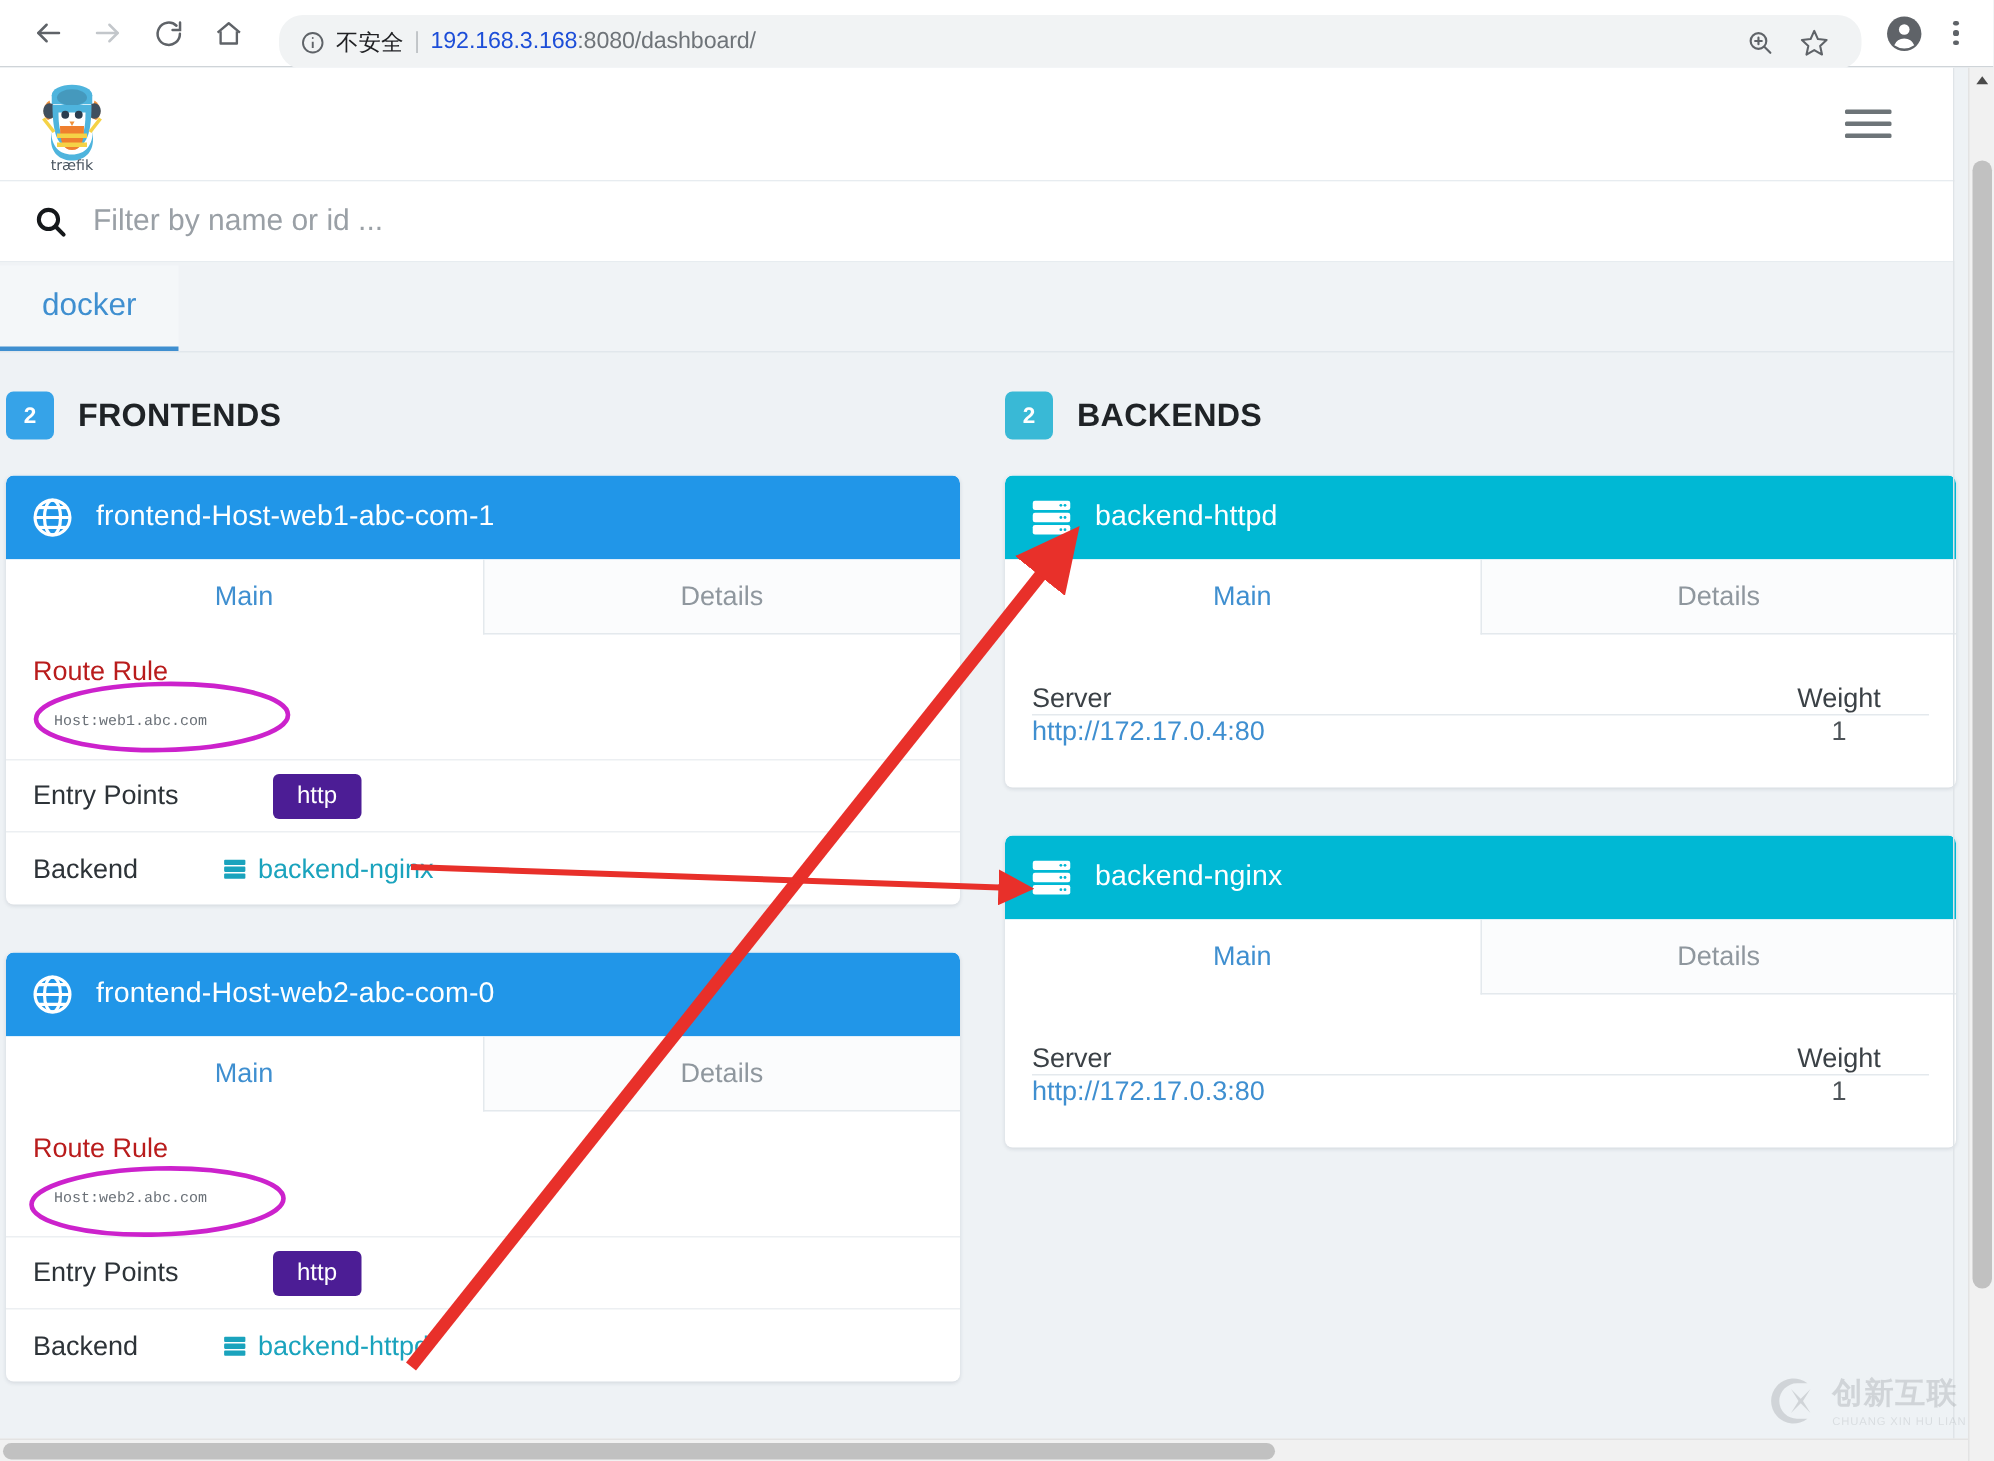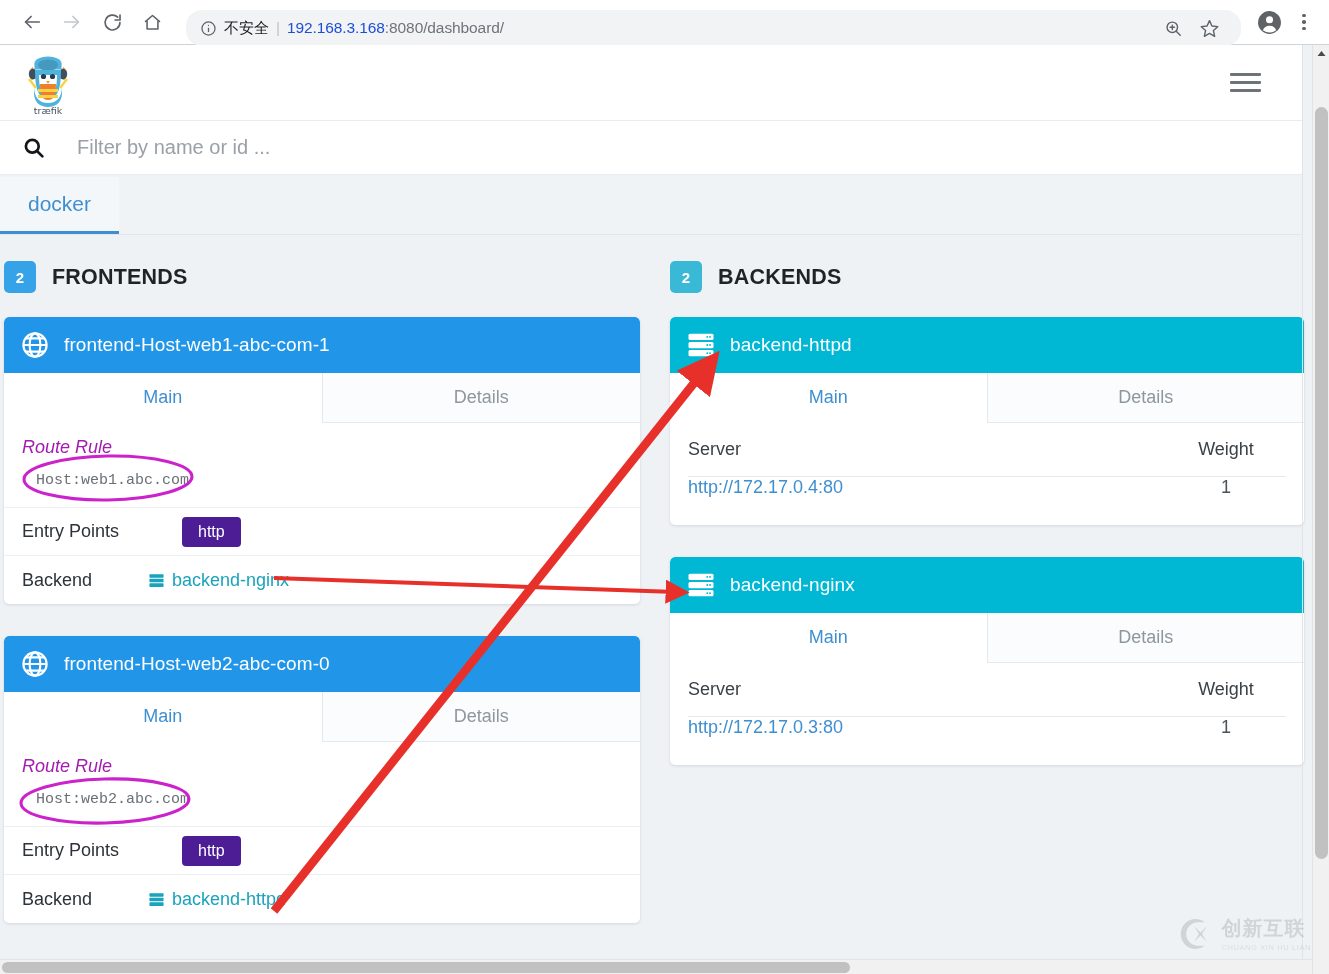--- a/index.html
+++ b/index.html
@@ -57,21 +57,21 @@
     border-bottom:1px solid #e7ecf0;
   }
   .brand { margin-left:22px; width:52px; height:60px; position:relative; }
   .brand svg { display:block; }
   .hamburger { margin-right:42px; display:flex; flex-direction:column; gap:5px; cursor:pointer; }
   .hamburger i { display:block; width:31px; height:3px; background:#6d7478; border-radius:1px; }
 
   
   .search-row {
     position:relative; width:1303px; height:54px; background:#ffffff;
-    display:flex; align-items:center; border-bottom:1px solid #e7ecf0;gap:15px;
+    display:flex; align-items:center; border-bottom:1px solid #e7ecf0;
   }
   .search-icon { margin-left:22px; margin-right:16px; display:flex; align-items:center; color:#16181a; }
   .search-input {
     border:none; outline:none; background:transparent;
     font-family:"Liberation Sans", sans-serif; font-size:20px; color:#5c6268;
     width:600px; height:40px;
   }
   .search-input::placeholder { color:#9aa0a6; }
 
   
@@ -126,40 +126,40 @@
   .tab.active { color:#3f8fd0; background:#ffffff; border-bottom:1px solid #ffffff; }
   .tab.inactive { color:#8f979e; background:#fbfcfd; border-bottom:1px solid #e4e9ed;
                   border-left:1px solid #e4e9ed; }
 
   .row {
     min-height:48px; display:flex; align-items:center;
     padding:0 18px; border-bottom:1px solid #eceff2; font-size:18px; color:#2d3338;
   }
   .row:last-child { border-bottom:none; }
   .rule-block { padding:14px 18px 18px 18px; border-bottom:1px solid #eceff2; }
-  .rule-label { font-size:18px; color:#a21caf; margin-bottom:12px;font-style:italic; }
+  .rule-label { font-size:18px; color:#b91c1c; margin-bottom:12px; }
   .rule-value {
-    font-family:"Liberation Mono", monospace; font-size:15px; color:#6a7077;
+    font-family:"Liberation Mono", monospace; font-size:10px; color:#6a7077;
     display:inline-block; padding-left:14px;
   }
   .row-label { width:104px; flex:none; }
   .entry-chip {
     background:#4c1d95; color:#fff; font-size:16px; border-radius:4px;
     padding:6px 16px; margin-left:56px;
   }
   .backend-link {
     color:#1aa3bd; font-size:18px; text-decoration:none;
     display:flex; align-items:center; margin-left:22px; cursor:pointer;
   }
   .backend-link .bl-icon { margin-right:7px; display:flex; align-items:center; }
 
   
   .srv-table { padding:0 18px; }
   .srv-head {
-    display:flex; height:54px; align-items:center;
+    display:flex; height:54px; align-items:flex-end;
     font-size:18px; color:#3b4146; border-bottom:1px solid #e4e9ed;
   }
   .srv-row { display:flex; height:48px; font-size:18px; }
   .srv-c1 { flex:1; }
   .srv-c2 { width:120px; text-align:center; color:#4d5358; }
   .srv-link { color:#3f8fd0; text-decoration:none; cursor:pointer; }
   .srv-head .srv-c2 { color:#3b4146; }
 
   
   .annot { position:absolute; top:0; left:0; width:1329px; height:974px; pointer-events:none; }

